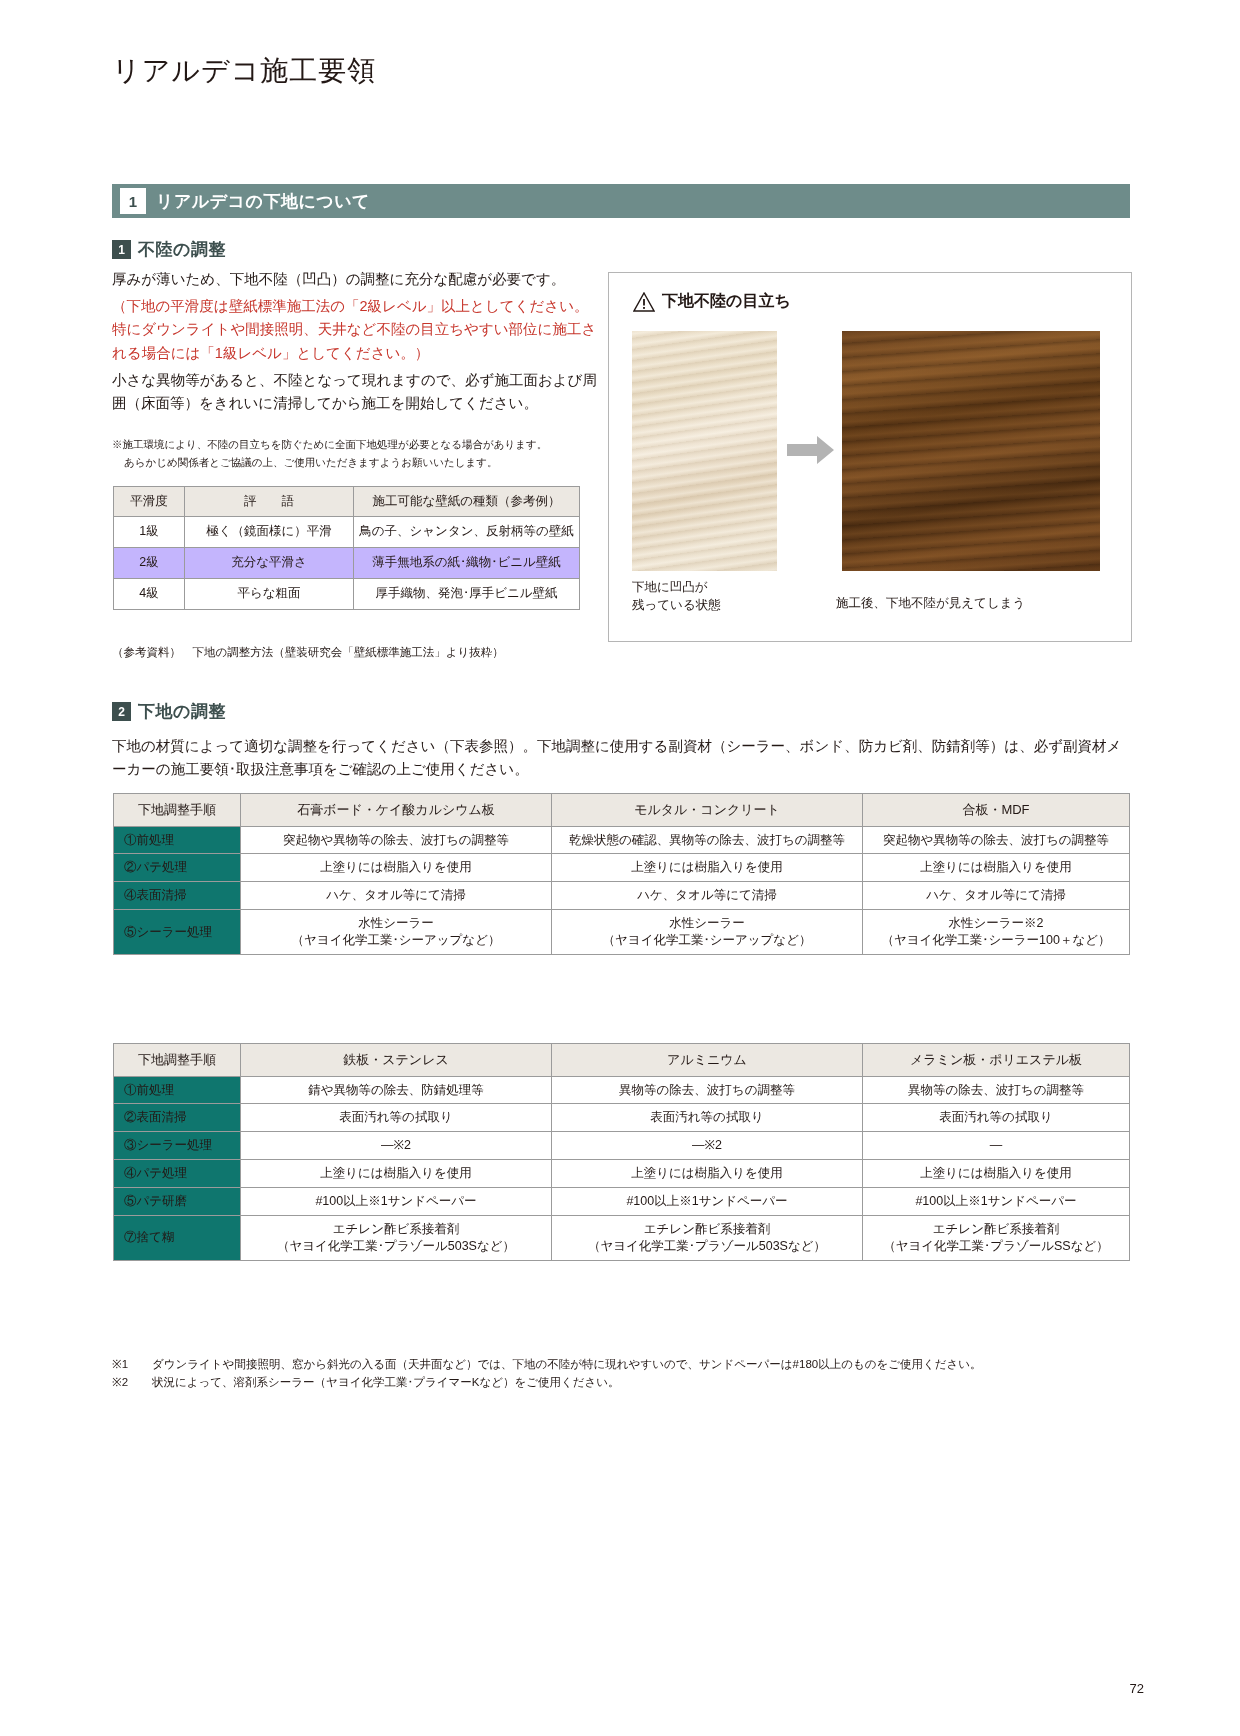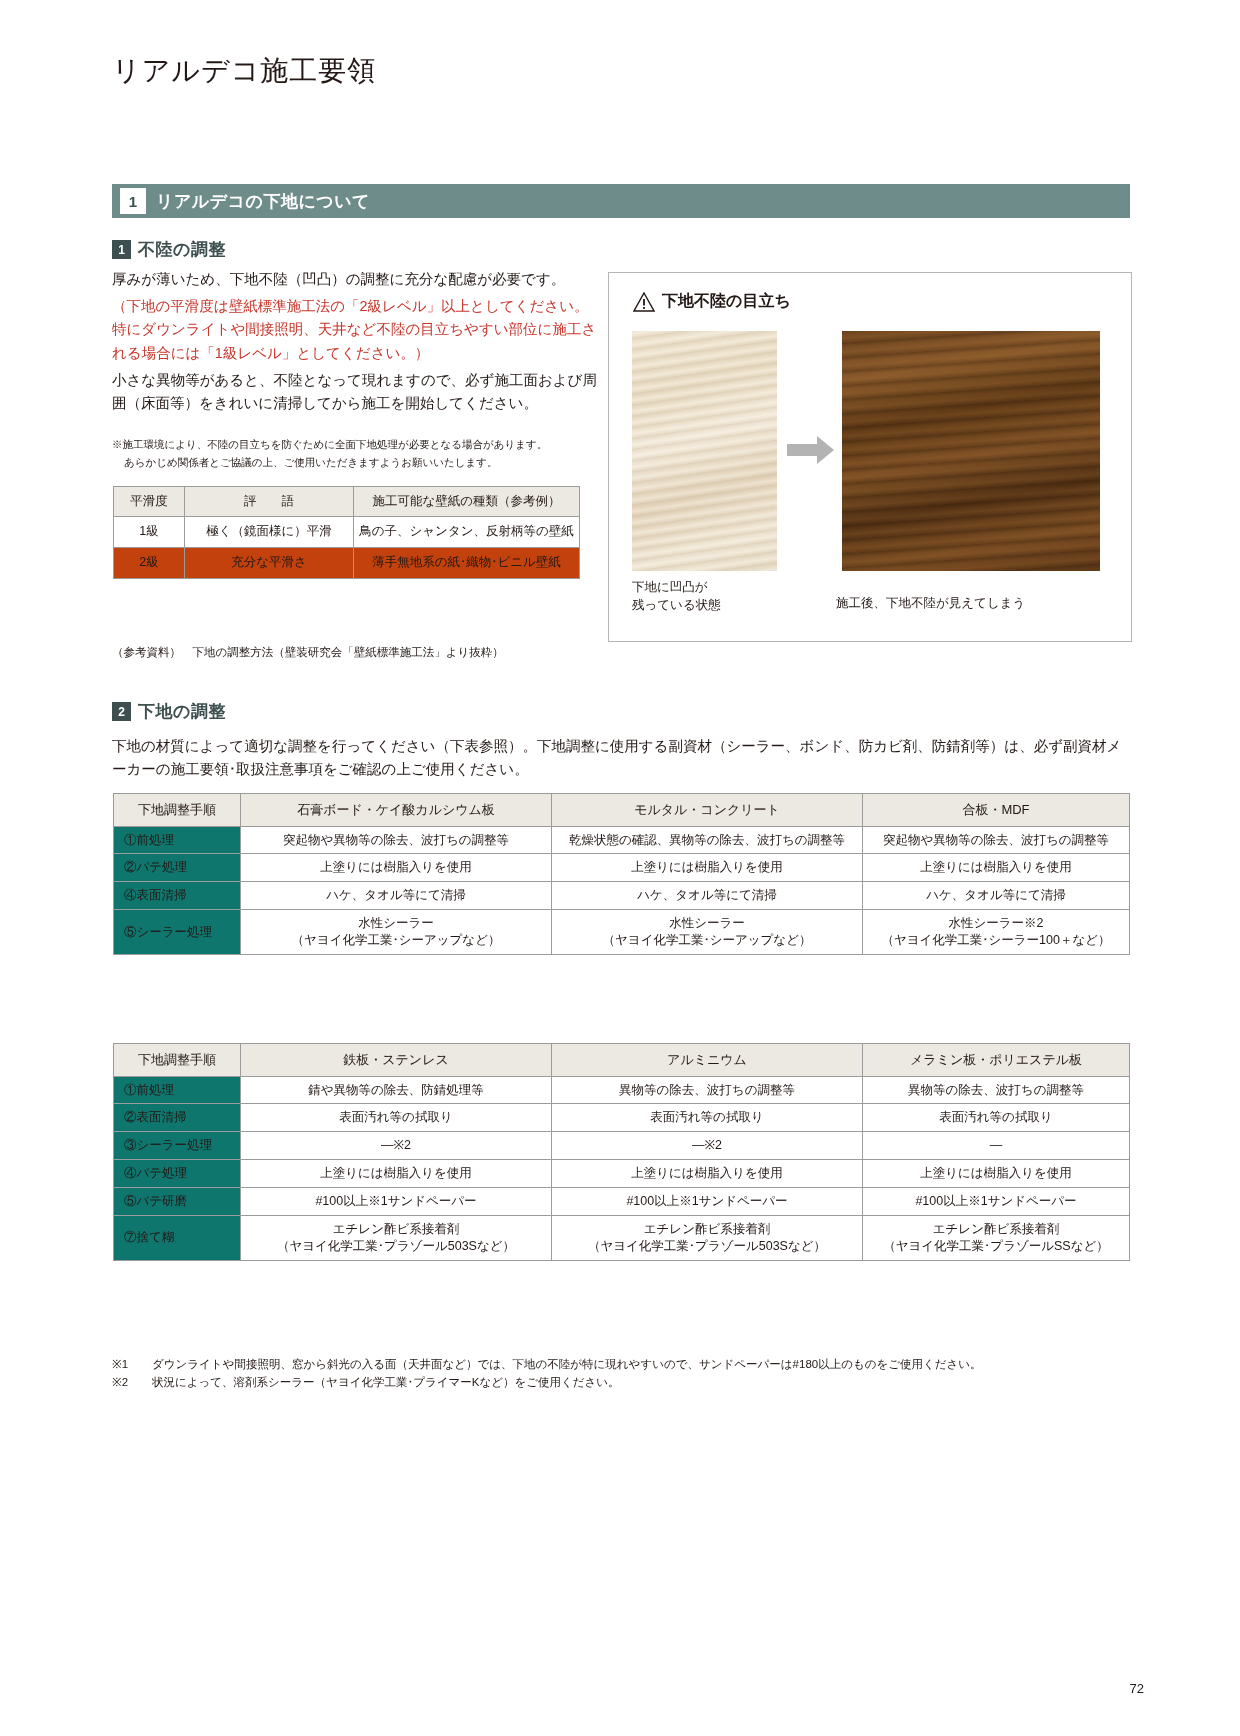--- a/index.html
+++ b/index.html
@@ -125,21 +125,21 @@
   }
   #grade-table th {
     background: #ece8e2;
     font-size: 12.5px;
     padding: 6px 4px;
   }
   #grade-table td {
     height: 20px;
   }
   #grade-table tr.alt td {
-    background: #c2410c;
+    background: #c4b5fd;
   }
   .cap-ref {
     position: absolute;
     left: 112px;
     top: 645px;
     font-size: 11.5px;
     color: #231815;
   }
 
   
@@ -307,20 +307,25 @@
     <tbody>
       <tr>
         <td>1級</td>
         <td>極く（鏡面様に）平滑</td>
         <td>鳥の子、シャンタン、反射柄等の壁紙</td>
       </tr>
       <tr class="alt">
         <td>2級</td>
         <td>充分な平滑さ</td>
         <td>薄手無地系の紙･織物･ビニル壁紙</td>
+      </tr>
+      <tr>
+        <td>4級</td>
+        <td>平らな粗面</td>
+        <td>厚手織物、発泡･厚手ビニル壁紙</td>
       </tr>
     </tbody>
   </table>
 
   <div class="cap-ref">（参考資料）　下地の調整方法（壁装研究会「壁紙標準施工法」より抜粋）</div>
 
   <div class="panel">
     <div class="panel-title">
       <span class="warn-icon">
         <svg width="22" height="20" viewBox="0 0 22 20">

